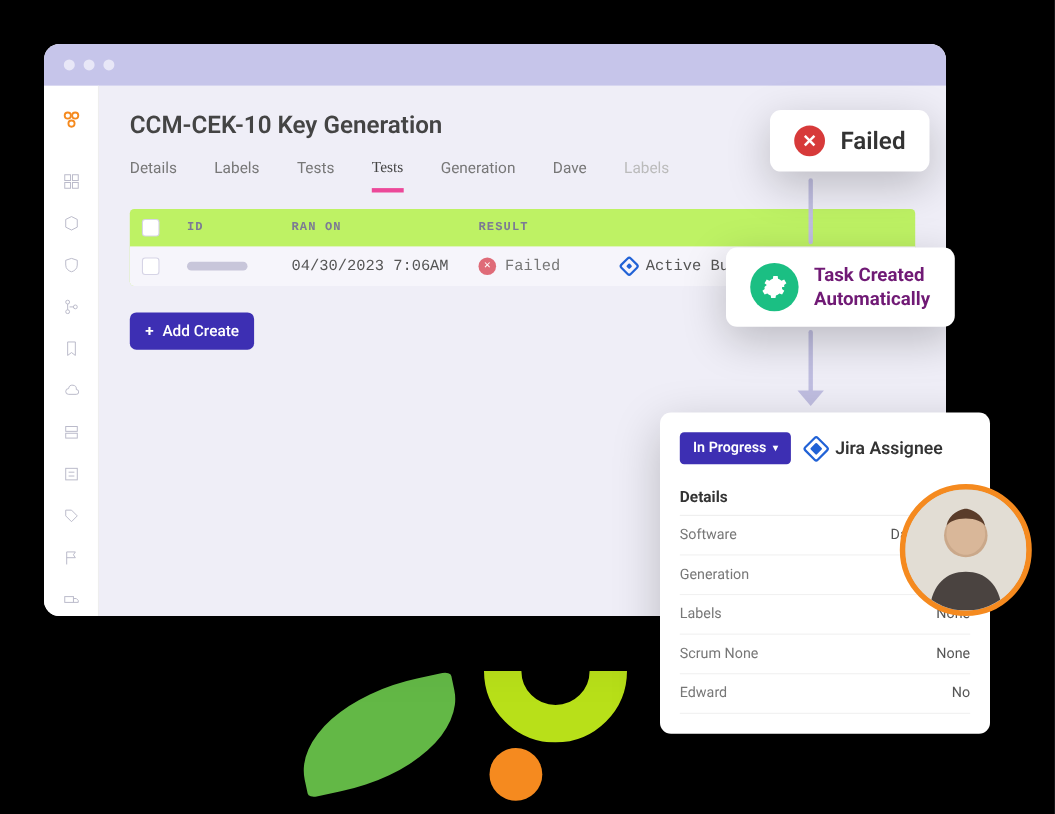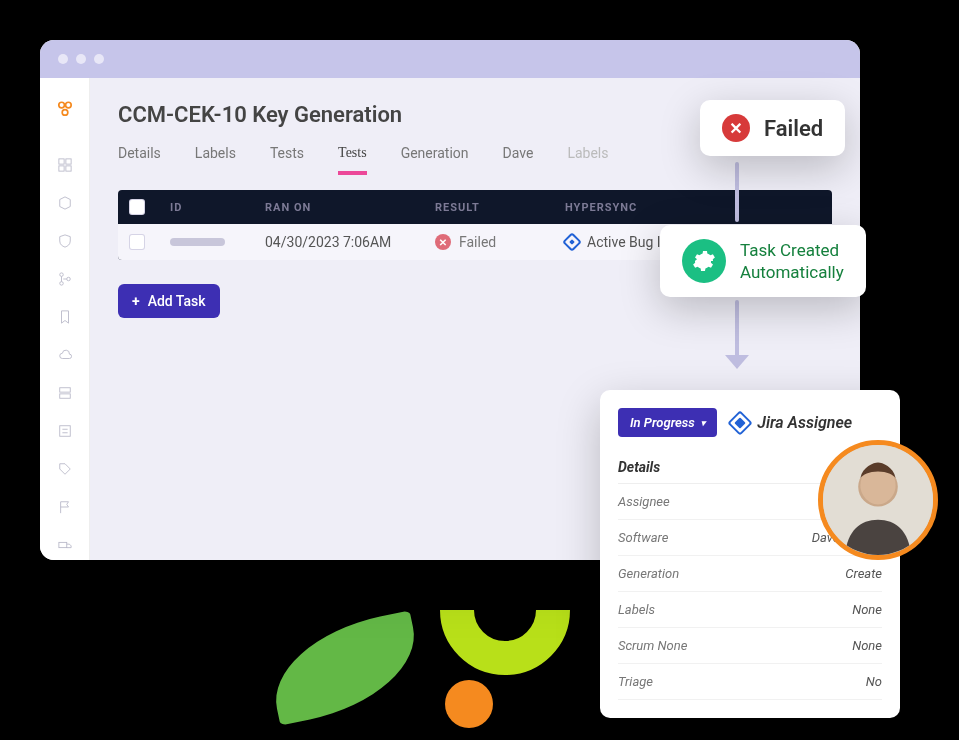--- a/index.html
+++ b/index.html
@@ -91,23 +91,24 @@
   .tab.active {
     color: #444;
     border-bottom: 4px solid #ec4899;
     font-weight: 500;
     font-family: Liberation Serif, serif;
   }
   .tab.disabled { color:#bbb; }
 
   
   .table-wrap {
-    background: #0f172a;
+    background: #bef264;
     border-radius: 4px;
     overflow: hidden;
+    font-family: Liberation Mono, monospace;
   }
   .thead, .trow {
     display: grid;
     grid-template-columns: 40px 95px 170px 130px 1fr;
     align-items: center;
     padding: 10px 12px;
   }
   .thead {
     font-size: 11px;
     font-weight: 700;
@@ -167,43 +168,42 @@
     display:flex;align-items:center;justify-content:center;color:#fff;font-weight:bold;font-size:16px;
   }
   .callout-failed .txt{ font-size:22px; font-weight:600; color:#333;}
 
   .callout-task { left:660px; top:225px; }
   .callout-task .ico{
     width:44px;height:44px;border-radius:50%;background:#1bbf83;
     display:flex;align-items:center;justify-content:center;
   }
   .callout-task .ico svg{width:24px;height:24px;fill:#fff;}
-  .callout-task .txt{ font-size:17px; font-weight:400; color:#15803d; line-height:1.3;}
+  .callout-task .txt{ font-size:17px; font-weight:700; color:#701a75; line-height:1.3;}
 
   
   .arrow-seg-v { position:absolute; left:735px; top:162px; width:4px; height:60px; background:#bfbde0; border-radius:2px;}
   .arrow-seg-v2{ position:absolute; left:735px; top:300px; width:4px; height:60px; background:#bfbde0; border-radius:2px;}
   .arrow-head{
     position:absolute; left:725px; top:355px;
     width:0;height:0;
     border-left:12px solid transparent;
     border-right:12px solid transparent;
     border-top:14px solid #bfbde0;
   }
 
   
   .jira-card{
     position:absolute;
-    left:600px; top:390px;
+    left:600px; top:375px;
     width:300px;
     background:#fff;
     border-radius:10px;
     box-shadow: 0 14px 44px rgba(0,0,0,.22);
     padding:18px;
-    font-style:italic;
   }
   .jira-top{ display:flex; align-items:center; gap:14px; margin-bottom:14px;}
   .status-pill{
     background:#3d2fb3; color:#fff; font-size:13px; font-weight:600;
     padding:7px 12px; border-radius:4px; display:flex; align-items:center; gap:6px;
   }
   .status-pill .caret{ font-size:9px;}
   .jira-brand{ display:flex; align-items:center; gap:8px; font-weight:600; color:#333; font-size:16px;}
   .jira-brand .jira-diamond{ width:18px;height:18px; }
   .jira-section-title{
@@ -346,40 +346,39 @@
         <div class="tab">Dave</div>
         <div class="tab disabled">Labels</div>
       </div>
 
       <div class="table-wrap">
         <div class="thead">
           <div class="checkbox"></div>
           <div>ID</div>
           <div>RAN ON</div>
           <div>RESULT</div>
-          <div>HYPERSYNC</div>
         </div>
         <div class="trow">
           <div class="checkbox"></div>
           <div class="id-stub"></div>
           <div>04/30/2023 7:06AM</div>
           <div class="result-cell">
             <span class="xico">✕</span>
             <span>Failed</span>
           </div>
           <div class="hs-cell">
             <span class="jira-diamond"></span>
             <span>Active Bug Issues</span>
           </div>
         </div>
       </div>
 
       <div class="add-proof-btn">
         <span class="plus">+</span>
-        <span>Add Task</span>
+        <span>Add Create</span>
       </div>
     </div>
   </div>
 </div>
 
 <div class="arrow-seg-v"></div>
 <div class="arrow-seg-v2"></div>
 <div class="arrow-head"></div>
 
 <div class="callout callout-failed">
@@ -406,41 +405,37 @@
       <span class="caret">▾</span>
     </div>
     <div class="jira-brand">
       <span class="jira-diamond"></span>
       <span>Jira Assignee</span>
     </div>
   </div>
   <div class="jira-section-title">Details</div>
 
   <div class="jira-row">
-    <span class="k">Assignee</span>
-    <span class="v">Edward Bu</span>
-  </div>
-  <div class="jira-row">
     <span class="k">Software</span>
     <span class="v">Dave Thoma</span>
   </div>
   <div class="jira-row">
     <span class="k">Generation</span>
     <span class="v">Create</span>
   </div>
   <div class="jira-row">
     <span class="k">Labels</span>
     <span class="v">None</span>
   </div>
   <div class="jira-row">
     <span class="k">Scrum None</span>
     <span class="v">None</span>
   </div>
   <div class="jira-row">
-    <span class="k">Triage</span>
+    <span class="k">Edward</span>
     <span class="v">No</span>
   </div>
 </div>
 
 <div class="avatar">
   <svg viewBox="0 0 100 100">
     <rect width="100" height="100" fill="#e2ddd4"></rect>
     <circle cx="50" cy="38" r="18" fill="#caa88a"></circle>
     <path d="M50 20c-9 0-16 6-16 17 0 8 7 17 16 17s16-9 16-17c0-11-7-17-16-17z" fill="#d9b799"></path>
     <path d="M34 30c2-10 12-14 16-14s14 4 16 14c-2-3-8-6-16-6s-14 3-16 6z" fill="#5a3c2a"></path>

